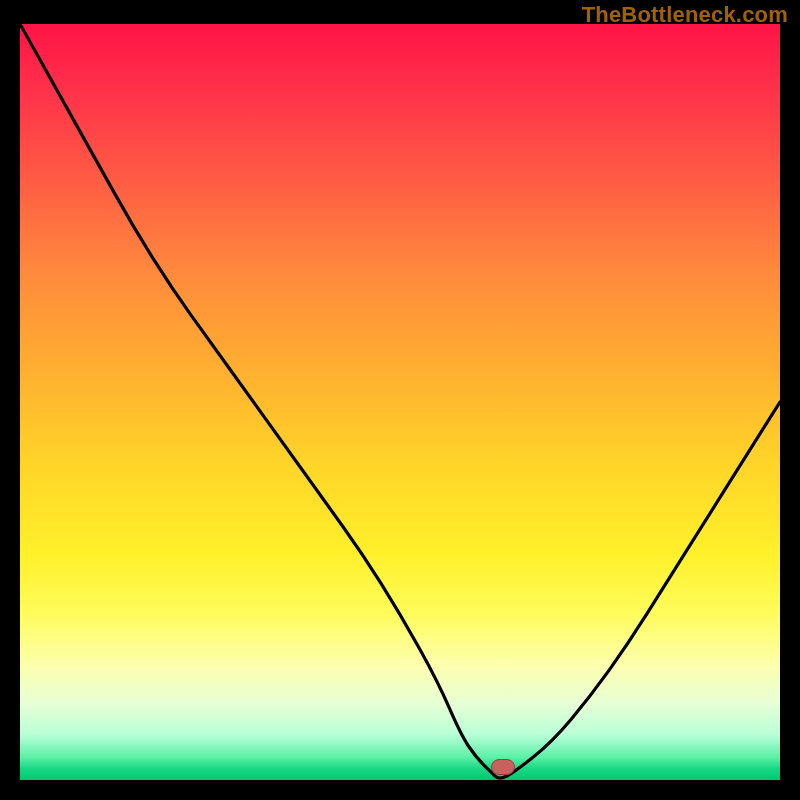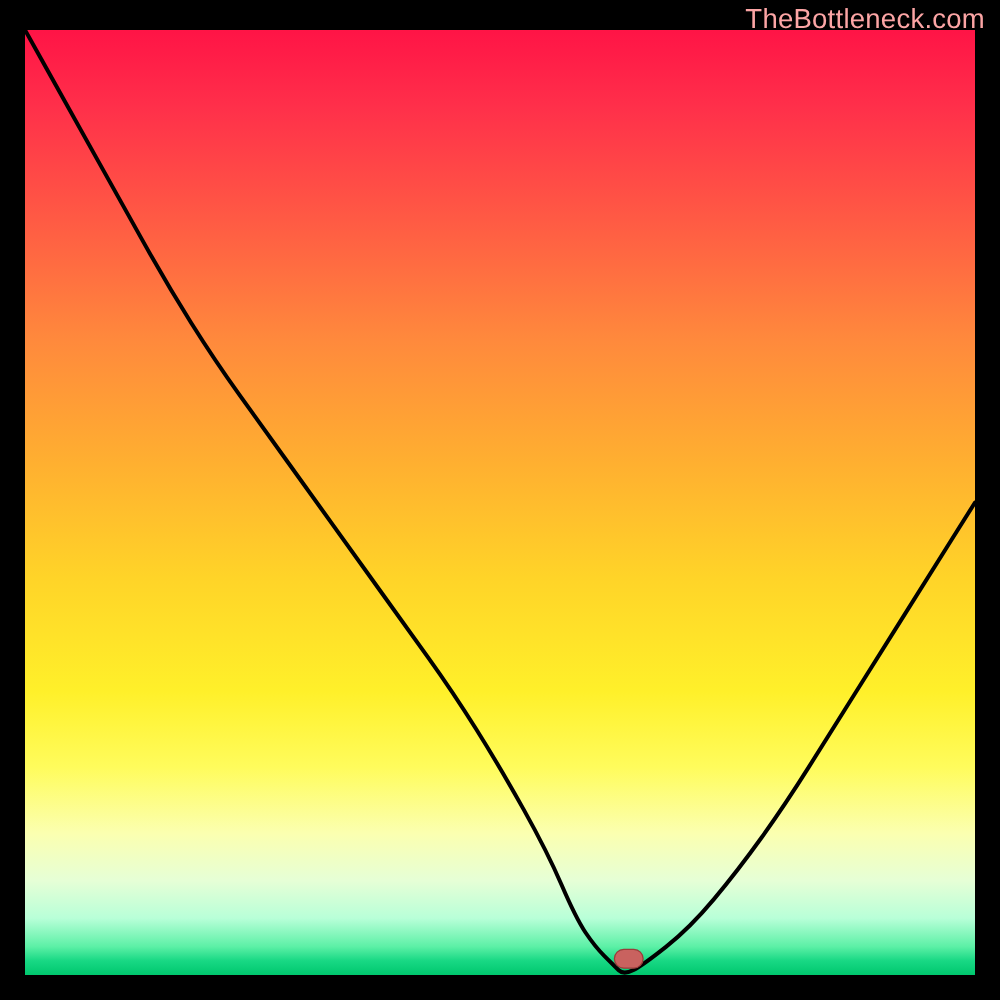--- a/index.html
+++ b/index.html
@@ -14,23 +14,23 @@
   .frame {
     position: relative;
     width: 800px;
     height: 800px;
     background: #000;
   }
   .watermark {
     position: absolute;
     top: 2px;
     right: 12px;
-    color: #fca5a5;
+    color: #a16207;
     font-size: 22px;
-    font-weight: 400;
+    font-weight: 700;
     letter-spacing: 0.2px;
     user-select: none;
   }
   .plot {
     position: absolute;
     left: 20px;
     top: 24px;
     width: 760px;
     height: 756px;
     overflow: hidden;

